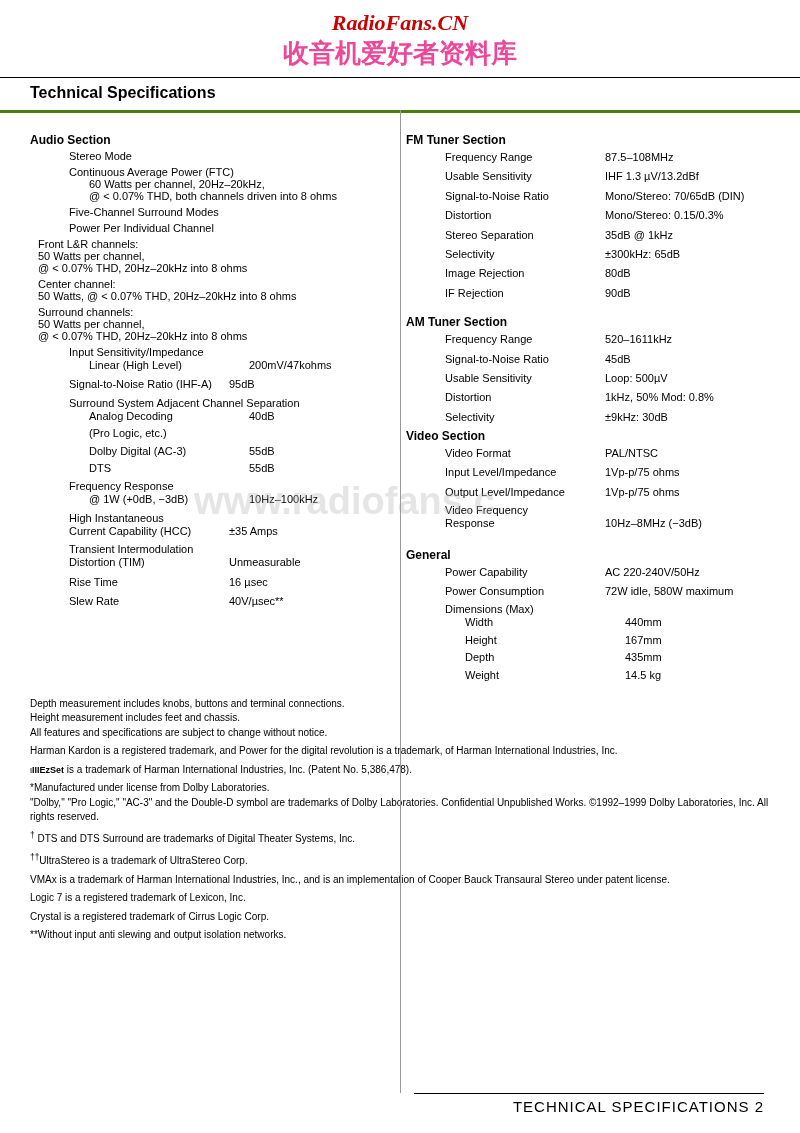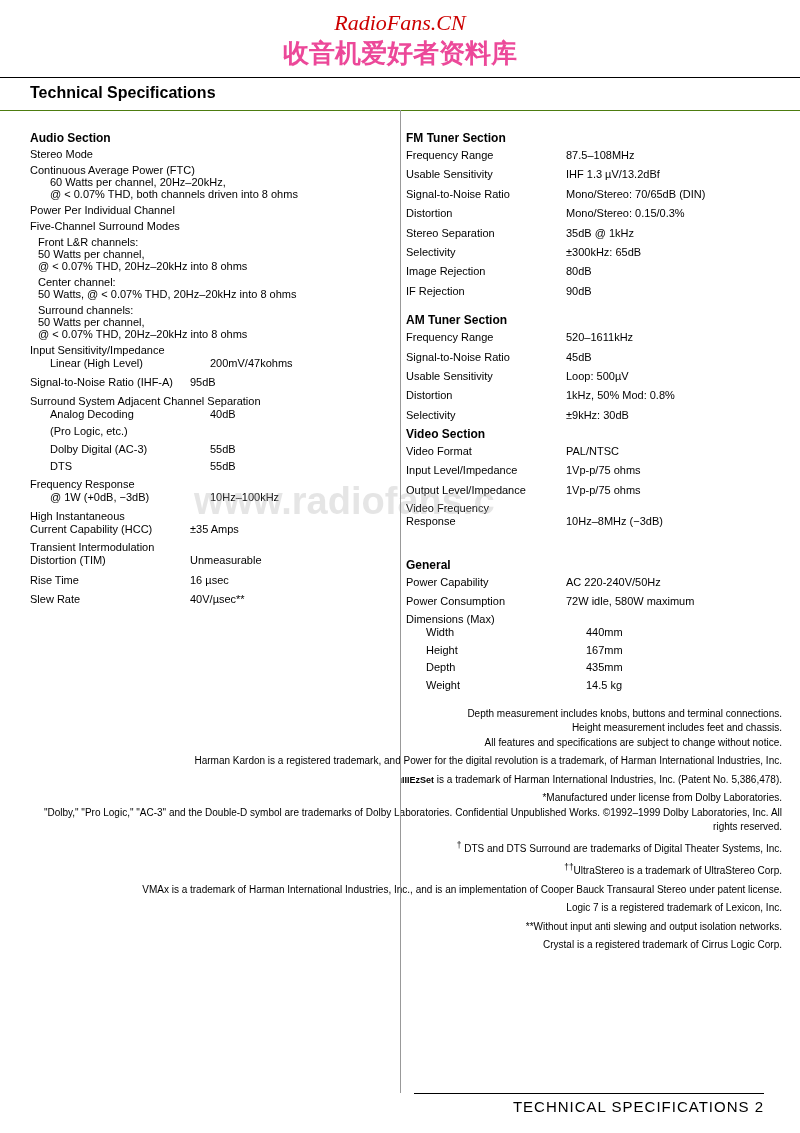--- a/index.html
+++ b/index.html
@@ -11,36 +11,36 @@
       width: 800px;
       min-height: 1133px;
       position: relative;
     }
     .header {
       text-align: center;
       padding: 10px 0 6px 0;
     }
     .header-title-en {
       font-size: 22px;
-      font-weight: normal;
+      font-weight: bold;
       font-style: italic;
       color: #cc0000;
       font-family: Georgia, serif;
     }
     .header-title-cn {
       font-size: 26px;
       font-weight: bold;
       color: #ec4899;
     }
     .page-title {
       font-size: 16px;
       font-weight: bold;
       padding: 6px 30px 8px 30px;
       border-top: 1px solid #000;
-      border-bottom: 1px solid #4d7c0f;
+      border-bottom: 3px solid #4d7c0f;
       margin-bottom: 10px;
     }
     .content {
       display: flex;
       padding: 0 30px;
       gap: 12px;
     }
     .left-col {
       flex: 1;
       min-width: 0;
@@ -65,20 +65,21 @@
       flex-shrink: 0;
     }
     .spec-value {
       flex: 1;
     }
     .spec-indent1 {
       margin-left: 20px;
     }
     .spec-block {
       margin-bottom: 4px;
+      margin-left: 39px;
     }
     .spec-block-indent {
       margin-left: 8px;
       margin-bottom: 4px;
     }
     .watermark {
       position: absolute;
       left: 194px;
       top: 480px;
       font-size: 38px;
@@ -87,21 +88,20 @@
       pointer-events: none;
       font-family: Arial, sans-serif;
       font-weight: bold;
       transform: none;
       z-index: 0;
     }
     .footer-notes {
       padding: 10px 18px 0 30px;
       font-size: 10px;
       line-height: 1.45;
-      text-align: right;
     }
     .footer-notes p {
       margin-bottom: 4px;
     }
     .page-footer {
       position: absolute;
       bottom: 18px;
       right: 36px;
       font-size: 15px;
       letter-spacing: 1px;
@@ -138,24 +138,24 @@
       <span>Stereo Mode</span>
     </div>
 
     <div class="spec-block">
       <div>Continuous Average Power (FTC)</div>
       <div class="spec-indent1">60 Watts per channel, 20Hz–20kHz,</div>
       <div class="spec-indent1">@ &lt; 0.07% THD, both channels driven into 8 ohms</div>
     </div>
 
     <div class="spec-block">
+      <span>Five-Channel Surround Modes</span>
+    </div>
+    <div class="spec-block">
       <span>Power Per Individual Channel</span>
-    </div>
-    <div class="spec-block">
-      <span>Five-Channel Surround Modes</span>
     </div>
 
     <div class="spec-block-indent">
       <div>Front L&amp;R channels:</div>
       <div>50 Watts per channel,</div>
       <div>@ &lt; 0.07% THD, 20Hz–20kHz into 8 ohms</div>
     </div>
 
     <div class="spec-block-indent">
       <div>Center channel:</div>
@@ -310,21 +310,21 @@
       <span class="spec-value">1Vp-p/75 ohms</span>
     </div>
     <div class="spec-block">
       <div>Video Frequency</div>
       <div class="spec-row">
         <span class="spec-label">Response</span>
         <span class="spec-value">10Hz–8MHz (−3dB)</span>
       </div>
     </div>
 
-    <div class="section-title" style="margin-top:28px;">General</div>
+    <div class="section-title" style="margin-top:16px;">General</div>
 
     <div class="spec-row spec-block">
       <span class="spec-label">Power Capability</span>
       <span class="spec-value">AC 220-240V/50Hz</span>
     </div>
     <div class="spec-row spec-block">
       <span class="spec-label">Power Consumption</span>
       <span class="spec-value">72W idle, 580W maximum</span>
     </div>
     <div class="spec-block">
@@ -353,19 +353,19 @@
 
 <div class="footer-notes">
   <p>Depth measurement includes knobs, buttons and terminal connections.<br>Height measurement includes feet and chassis.<br>All features and specifications are subject to change without notice.</p>
   <p>Harman Kardon is a registered trademark, and Power for the digital revolution is a trademark, of Harman International Industries, Inc.</p>
   <p><span style="font-size:9px;">ι<strong>IIIEzSet</strong></span> is a trademark of Harman International Industries, Inc. (Patent No. 5,386,478).</p>
   <p>*Manufactured under license from Dolby Laboratories.<br>"Dolby," "Pro Logic," "AC-3" and the Double-D symbol are trademarks of Dolby Laboratories. Confidential Unpublished Works. ©1992–1999 Dolby Laboratories, Inc. All rights reserved.</p>
   <p><sup>†</sup> DTS and DTS Surround are trademarks of Digital Theater Systems, Inc.</p>
   <p><sup>††</sup>UltraStereo is a trademark of UltraStereo Corp.</p>
   <p>VMAx is a trademark of Harman International Industries, Inc., and is an implementation of Cooper Bauck Transaural Stereo under patent license.</p>
   <p>Logic 7 is a registered trademark of Lexicon, Inc.</p>
+  <p>Crystal is a registered trademark of Cirrus Logic Corp.</p>
   <p>**Without input anti slewing and output isolation networks.</p>
-  <p>Crystal is a registered trademark of Cirrus Logic Corp.</p>
 </div>
 
 <div class="divider-v"></div>
 
 <div class="page-footer">TECHNICAL SPECIFICATIONS  2</div>
 
 </body></html>

